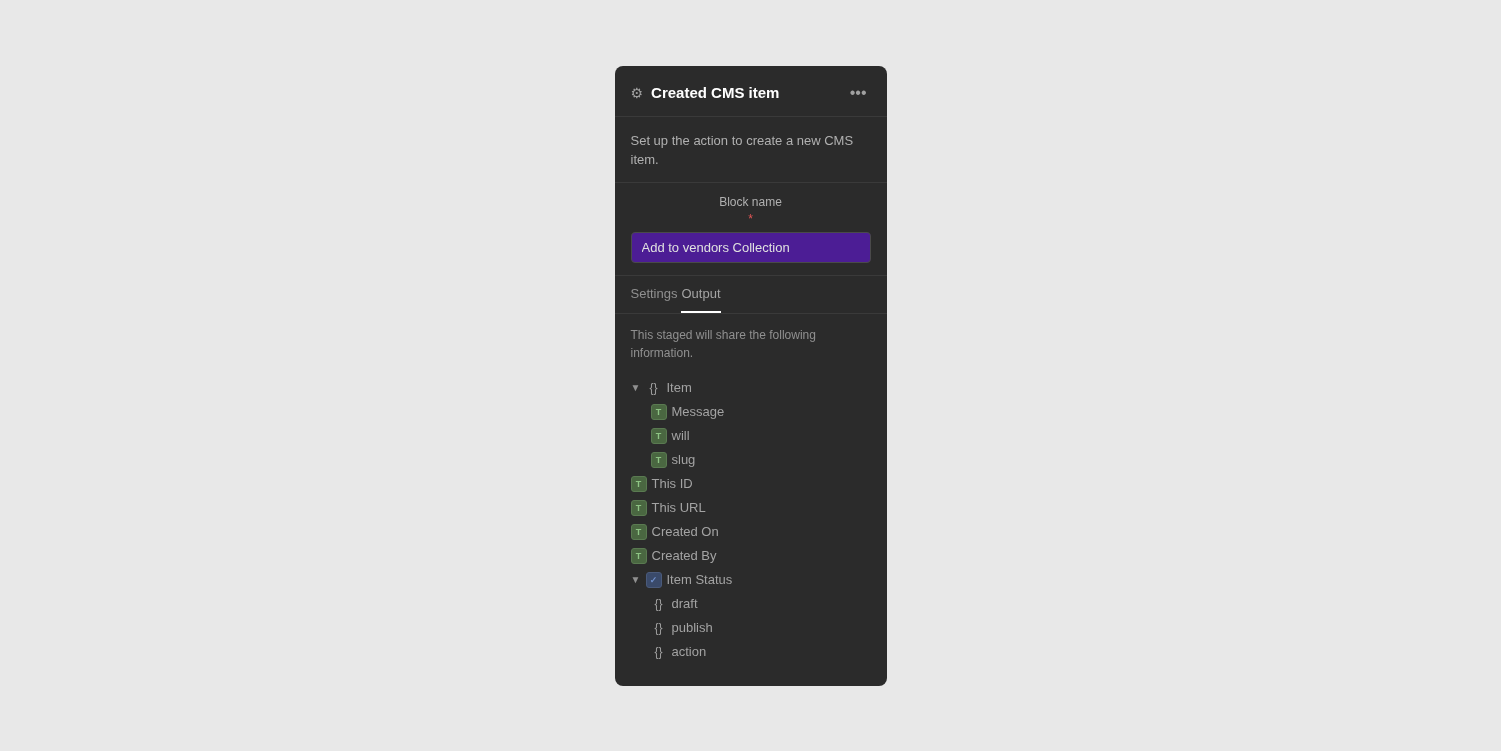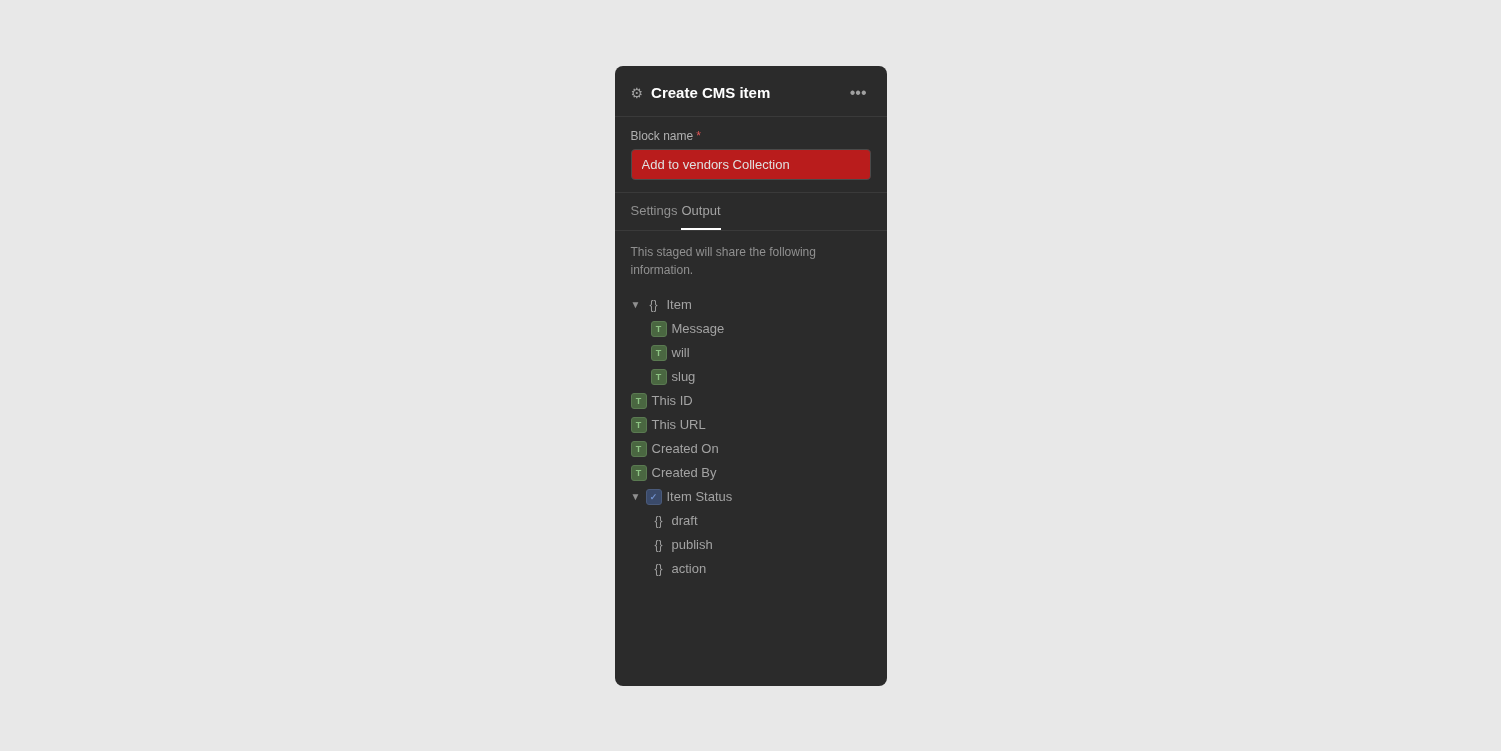--- a/index.html
+++ b/index.html
@@ -78,29 +78,30 @@
       border-bottom: 1px solid #3a3a3a;
     }
 
     .block-name-label {
       font-size: 12px;
       color: #b0b0b0;
       margin-bottom: 6px;
       display: flex;
       align-items: center;
       gap: 3px;
+      flex-direction: column;
     }
 
     .required-star {
       color: #e05555;
     }
 
     .block-name-input {
       width: 100%;
-      background-color: #b91c1c;
+      background-color: #4c1d95;
       border: 1px solid #4a4a4a;
       border-radius: 4px;
       color: #e0e0e0;
       padding: 7px 10px;
       font-size: 13px;
       outline: none;
     }
 
     .tabs {
       display: flex;
@@ -196,25 +197,26 @@
     }
   </style>
 </head>
 <body>
 
 <div class="panel">
 
   <div class="panel-header">
     <div class="panel-header-left">
       <span class="header-icon">⚙</span>
-      <span class="panel-title">Create CMS item</span>
+      <span class="panel-title">Created CMS item</span>
     </div>
     <button class="more-btn">•••</button>
   </div>
 
+  <div class="panel-description">Set up the action to create a new CMS item.</div>
 
   <div class="block-name-section">
     <div class="block-name-label">
       <span>Block name</span>
       <span class="required-star">*</span>
     </div>
     <input class="block-name-input" type="text" value="Add to vendors Collection" placeholder="Add to vendors Collection" style="">
   </div>
 
   <div class="tabs">

